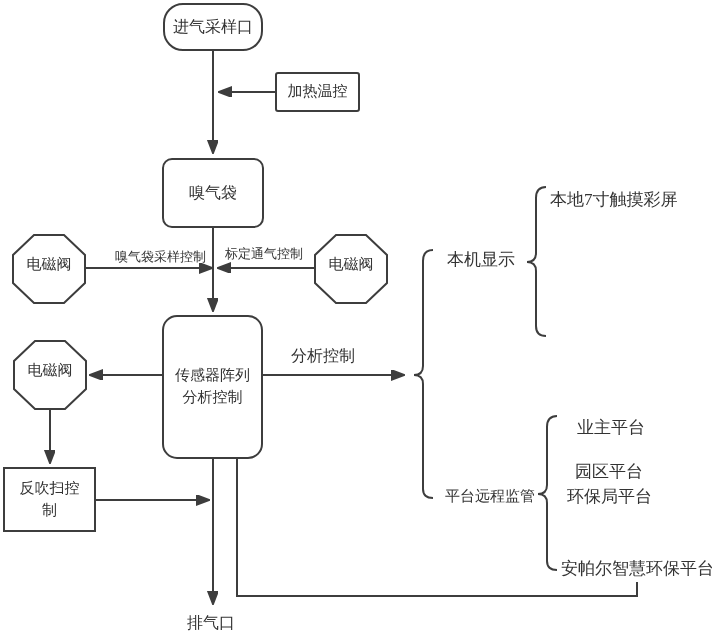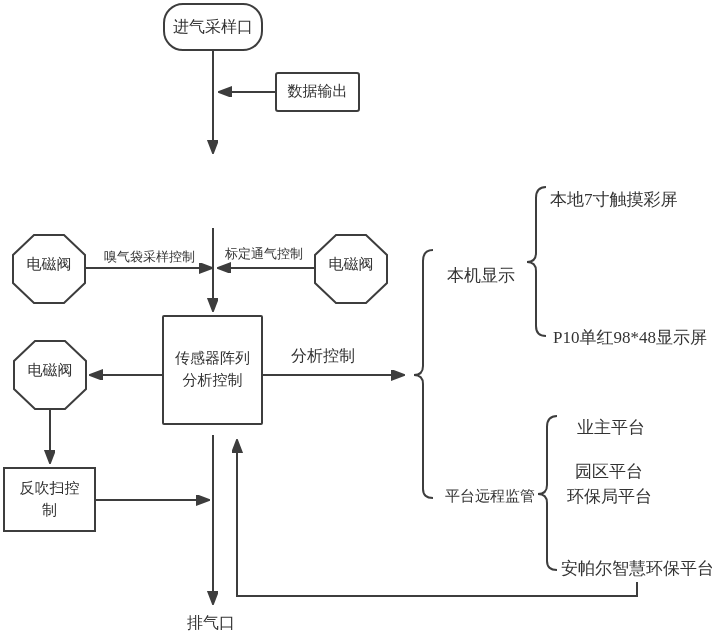--- a/index.html
+++ b/index.html
@@ -58,42 +58,42 @@
     <line x1="213" y1="435" x2="213" y2="603" marker-end="url(#ah)"></line>
     <path d="M637,582 L637,596 L237,596 L237,441" marker-end="url(#ah)"></path>
 
     <path d="M433,250 Q423,250 423,261 L423,366 Q423,375 414,375 Q423,375 423,384 L423,489 Q423,498 433,498"></path>
     <path d="M546,187 Q536,187 536,198 L536,253 Q536,262 527,262 Q536,262 536,271 L536,326 Q536,336 546,336"></path>
     <path d="M557,416 Q547,416 547,427 L547,485 Q547,494 538,494 Q547,494 547,503 L547,561 Q547,570 557,570"></path>
   </svg>
 
   <div class="node f16" style="left:163px;top:3px;width:100px;height:48px;border-radius:20px;">进气采样口</div>
 
-  <div class="node f15" style="left:275px;top:72px;width:85px;height:40px;border-radius:3px;">数据输出</div>
+  <div class="node f15" style="left:275px;top:72px;width:85px;height:40px;border-radius:3px;">加热温控</div>
 
+  <div class="node f16" style="left:162px;top:158px;width:102px;height:70px;border-radius:10px;">嗅气袋</div>
 
-  <div class="node f15" style="left:162px;top:315px;width:101px;height:110px;border-radius:2px;">传感器阵列
+  <div class="node f15" style="left:162px;top:315px;width:101px;height:144px;border-radius:15px;">传感器阵列
 分析控制</div>
 
   <div class="node f15" style="left:3px;top:467px;width:93px;height:65px;border-radius:0;">反吹扫控
 制</div>
 
   <div class="octlabel" style="left:13px;top:255px;width:72px;">电磁阀</div>
   <div class="octlabel" style="left:315px;top:255px;width:72px;">电磁阀</div>
   <div class="octlabel" style="left:14px;top:361px;width:72px;">电磁阀</div>
 
-  <div class="lbl f13" style="left:92px;top:248px;padding-left:12px;">嗅气袋采样控制</div>
+  <div class="lbl f13" style="left:103px;top:248px;padding-left:12px;">嗅气袋采样控制</div>
   <div class="lbl f13" style="left:225px;top:245px;">标定通气控制</div>
   <div class="lbl f16" style="left:291px;top:346px;">分析控制</div>
 
   <div class="lbl f16" style="left:187px;top:613px;">排气口</div>
 
-  <div class="lbl f17" style="left:447px;top:264px;">本机显示</div>
+  <div class="lbl f17" style="left:447px;top:248px;">本机显示</div>
   <div class="lbl f17" style="left:550px;top:188px;">本地7寸触摸彩屏</div>
-  <div class="lbl f17" style="left:553px;top:326px;">P10单红98*48显示屏</div>
 
   <div class="lbl f15" style="left:445px;top:487px;">平台远程监管</div>
   <div class="lbl f17" style="left:577px;top:416px;">业主平台</div>
   <div class="lbl f17" style="left:575px;top:460px;">园区平台</div>
   <div class="lbl f17" style="left:567px;top:485px;">环保局平台</div>
   <div class="lbl f17" style="left:561px;top:557px;">安帕尔智慧环保平台</div>
 
 </div>
 
 </body></html>

